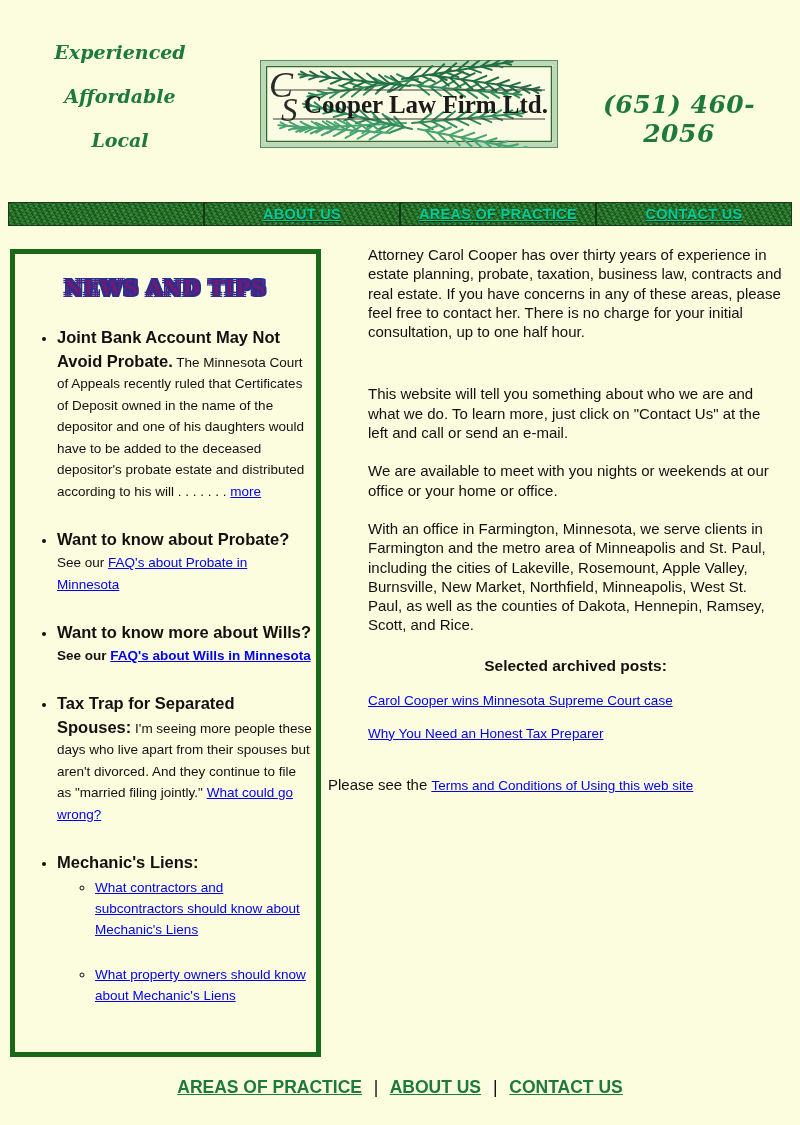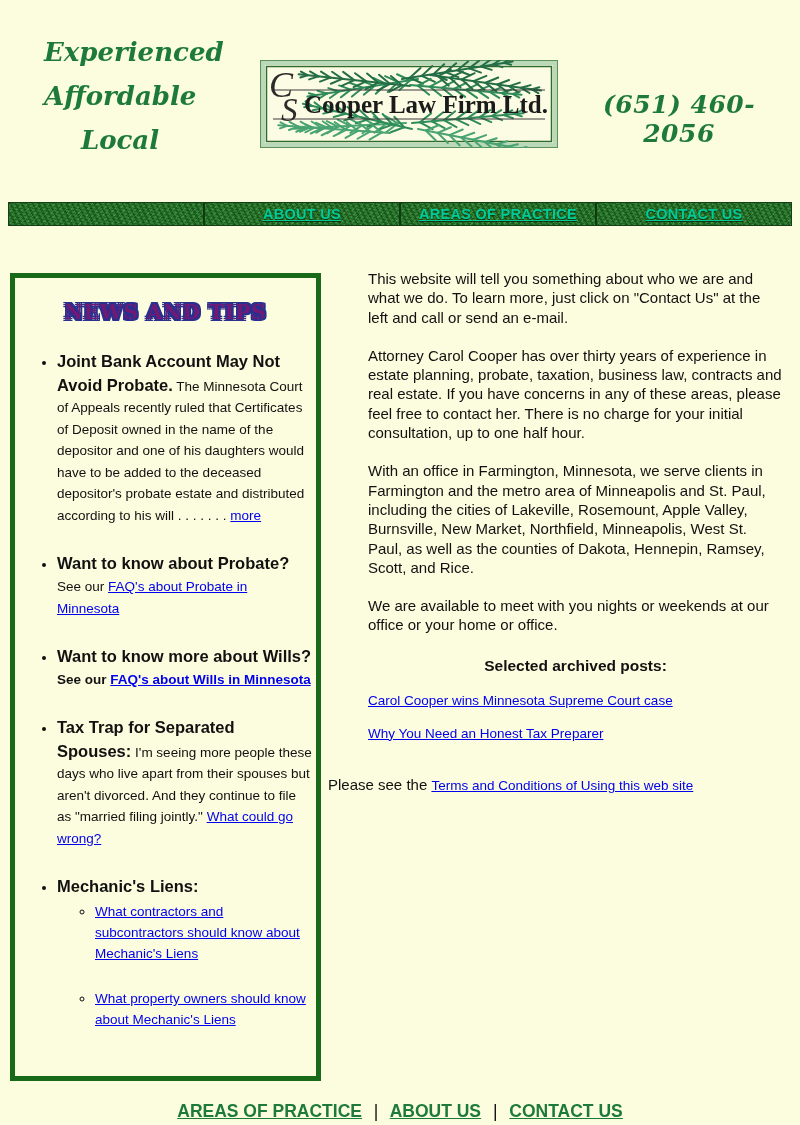--- a/index.html
+++ b/index.html
@@ -7,21 +7,21 @@
   .page {
     width: 800px; height: 1125px; position: relative; overflow: hidden;
     background: #FCFCDE; font-family: "Liberation Sans", sans-serif; color: #111;
   }
 
   
   .header { position: relative; height: 202px; }
   .tagline {
     position: absolute; left: 44px; top: 38px; width: 152px; text-align: center;
     font-family: "DejaVu Serif", serif; font-style: italic; font-weight: bold;
-    font-size: 26px; color: #1D7A3A;
+    font-size: 19px; color: #1D7A3A;
   }
   .tagline-line { margin-bottom: 16px; line-height: 28px; }
   .logo-box { position: absolute; left: 260px; top: 60px; width: 298px; height: 88px; }
   .phone {
     position: absolute; left: 576px; top: 90px; width: 206px; text-align: center;
     font-family: "DejaVu Serif", serif; font-style: italic; font-weight: bold;
     font-size: 25px; color: #1D7A3A; letter-spacing: 0.5px;
   }
 
   
@@ -213,24 +213,24 @@
               <a class="blue-link">What property owners should know about Mechanic's Liens</a>
             </li>
           </ul>
         </li>
 
       </ul>
     </aside>
 
     <main class="main">
 
+      <p class="para">Attorney Carol Cooper has over thirty years of experience in estate planning, probate, taxation, business law, contracts and real estate.  If you have concerns in any of these areas, please feel free to contact her. There is no charge for your initial consultation, up to one half hour.</p>
       <p class="para first">This website will tell you something about who we are and what we do.  To learn more, just click on "Contact Us" at the left and call or send an e-mail.</p>
-      <p class="para">Attorney Carol Cooper has over thirty years of experience in estate planning, probate, taxation, business law, contracts and real estate.  If you have concerns in any of these areas, please feel free to contact her. There is no charge for your initial consultation, up to one half hour.</p>
+      <p class="para">We are available to meet with you nights or weekends at our office or your home or office.</p>
       <p class="para">With an office in Farmington, Minnesota, we serve clients in Farmington and the metro area of Minneapolis and St. Paul, including the cities of Lakeville, Rosemount,  Apple Valley, Burnsville, New Market, Northfield, Minneapolis, West St. Paul, as well as the counties of Dakota, Hennepin, Ramsey, Scott, and Rice.</p>
-      <p class="para">We are available to meet with you nights or weekends at our office or your home or office.</p>
 
       <div class="archived-title">Selected archived posts:</div>
 
       <div class="archived-link-row">
         <a class="blue-link">Carol Cooper wins Minnesota Supreme Court case</a>
       </div>
       <div class="archived-link-row">
         <a class="blue-link">Why You Need an Honest Tax Preparer</a>
       </div>
 

